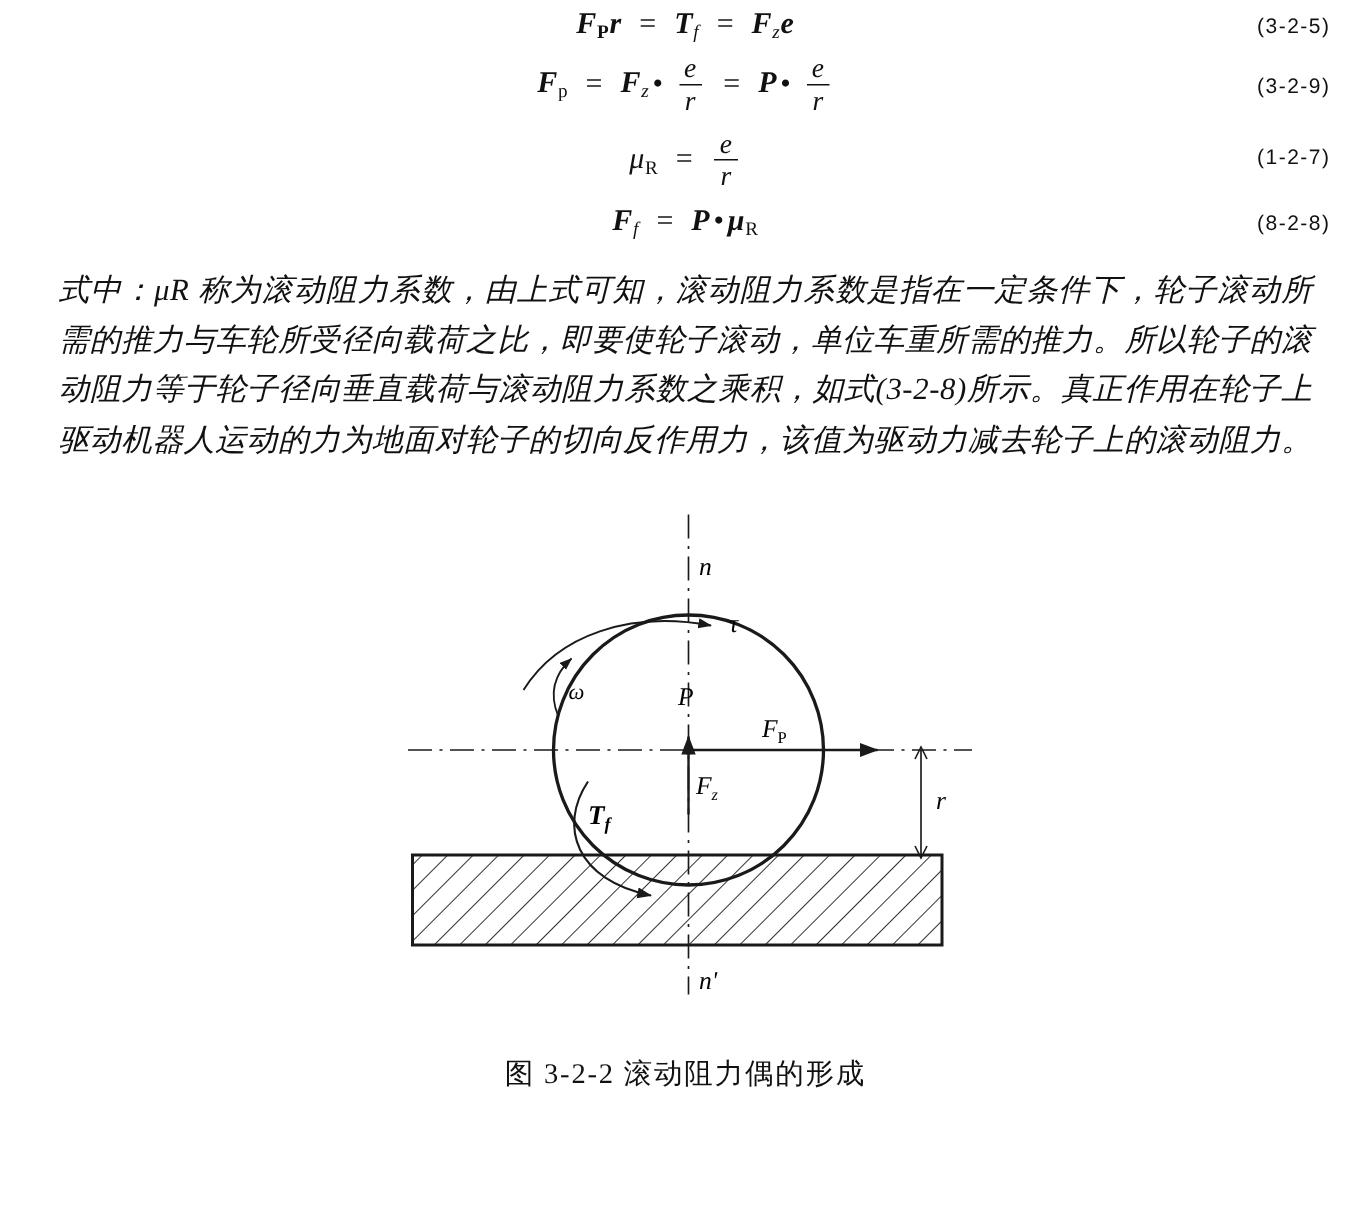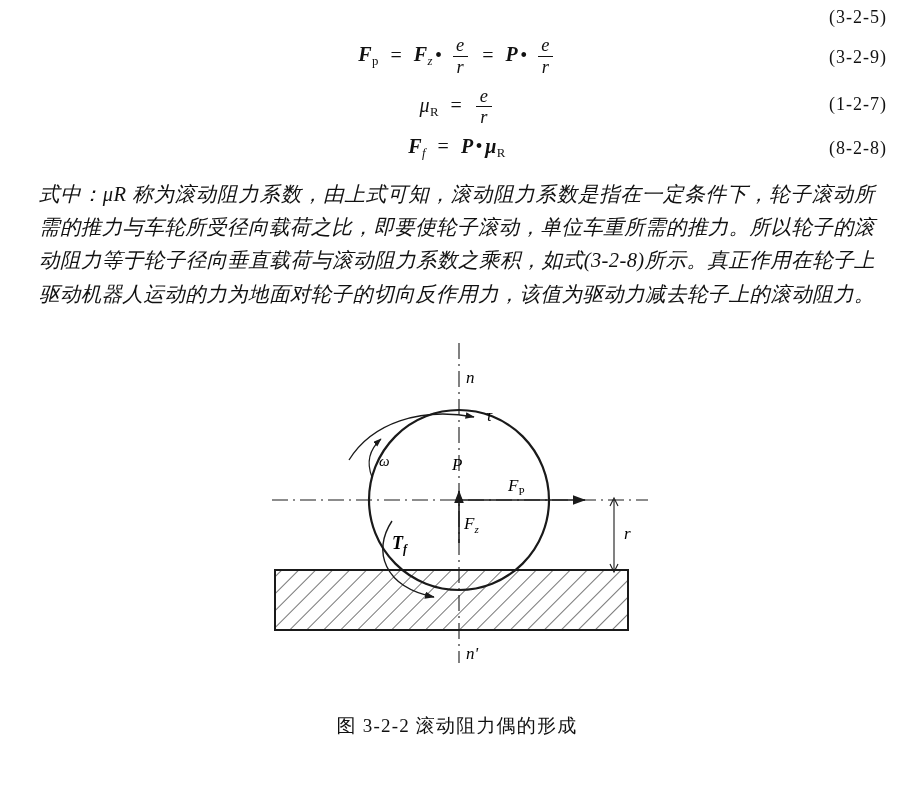--- a/index.html
+++ b/index.html
@@ -39,22 +39,22 @@
     font-family: "Liberation Serif", serif;
     font-size: 20px;
     letter-spacing: 0.5px;
     white-space: nowrap;
   }
   .eq-row .eq-tag {
     position: absolute;
     right: 0;
     top: 50%;
     transform: translateY(-50%);
-    font-size: 18px;
-    font-family: Liberation Serif, serif;
+    font-size: 14px;
+    font-family: Liberation Sans, sans-serif;
     letter-spacing: 1px;
   }
   .bi { font-weight: bold; font-style: italic; }
   .it { font-style: italic; }
   .sub {
     font-size: 0.64em;
     vertical-align: -0.28em;
     font-style: normal;
   }
   .subi {
@@ -98,32 +98,39 @@
   .figure-wrap {
     position: relative;
     width: 914px;
     height: 400px;
     margin-top: 14px;
   }
   .fig-caption {
     text-align: center;
     font-size: 19px;
     letter-spacing: 1.2px;
-    margin-top: 20px;
+    margin-top: 10px;
   }
   svg { display: block; }
 </style>
 </head>
 <body>
 
 <div class="page">
 
   <div class="eq-block">
 
     <div class="eq-row">
+      <div class="eq-body">
+        <span class="bi">F</span><span class="sub"><b>P</b></span><span class="bi">r</span>
+        <span class="op">=</span>
+        <span class="bi">T</span><span class="subi">f</span>
+        <span class="op">=</span>
+        <span class="bi">F</span><span class="subi">z</span><span class="bi">e</span>
+      </div>
       <div class="eq-tag">(3-2-5)</div>
     </div>
 
     <div class="eq-row" style="min-height:46px;">
       <div class="eq-body">
         <span class="bi">F</span><span class="sub">p</span>
         <span class="op">=</span>
         <span class="bi">F</span><span class="subi">z</span><span class="dot">•</span>
         <span class="frac">
             <span class="num it">e</span>

